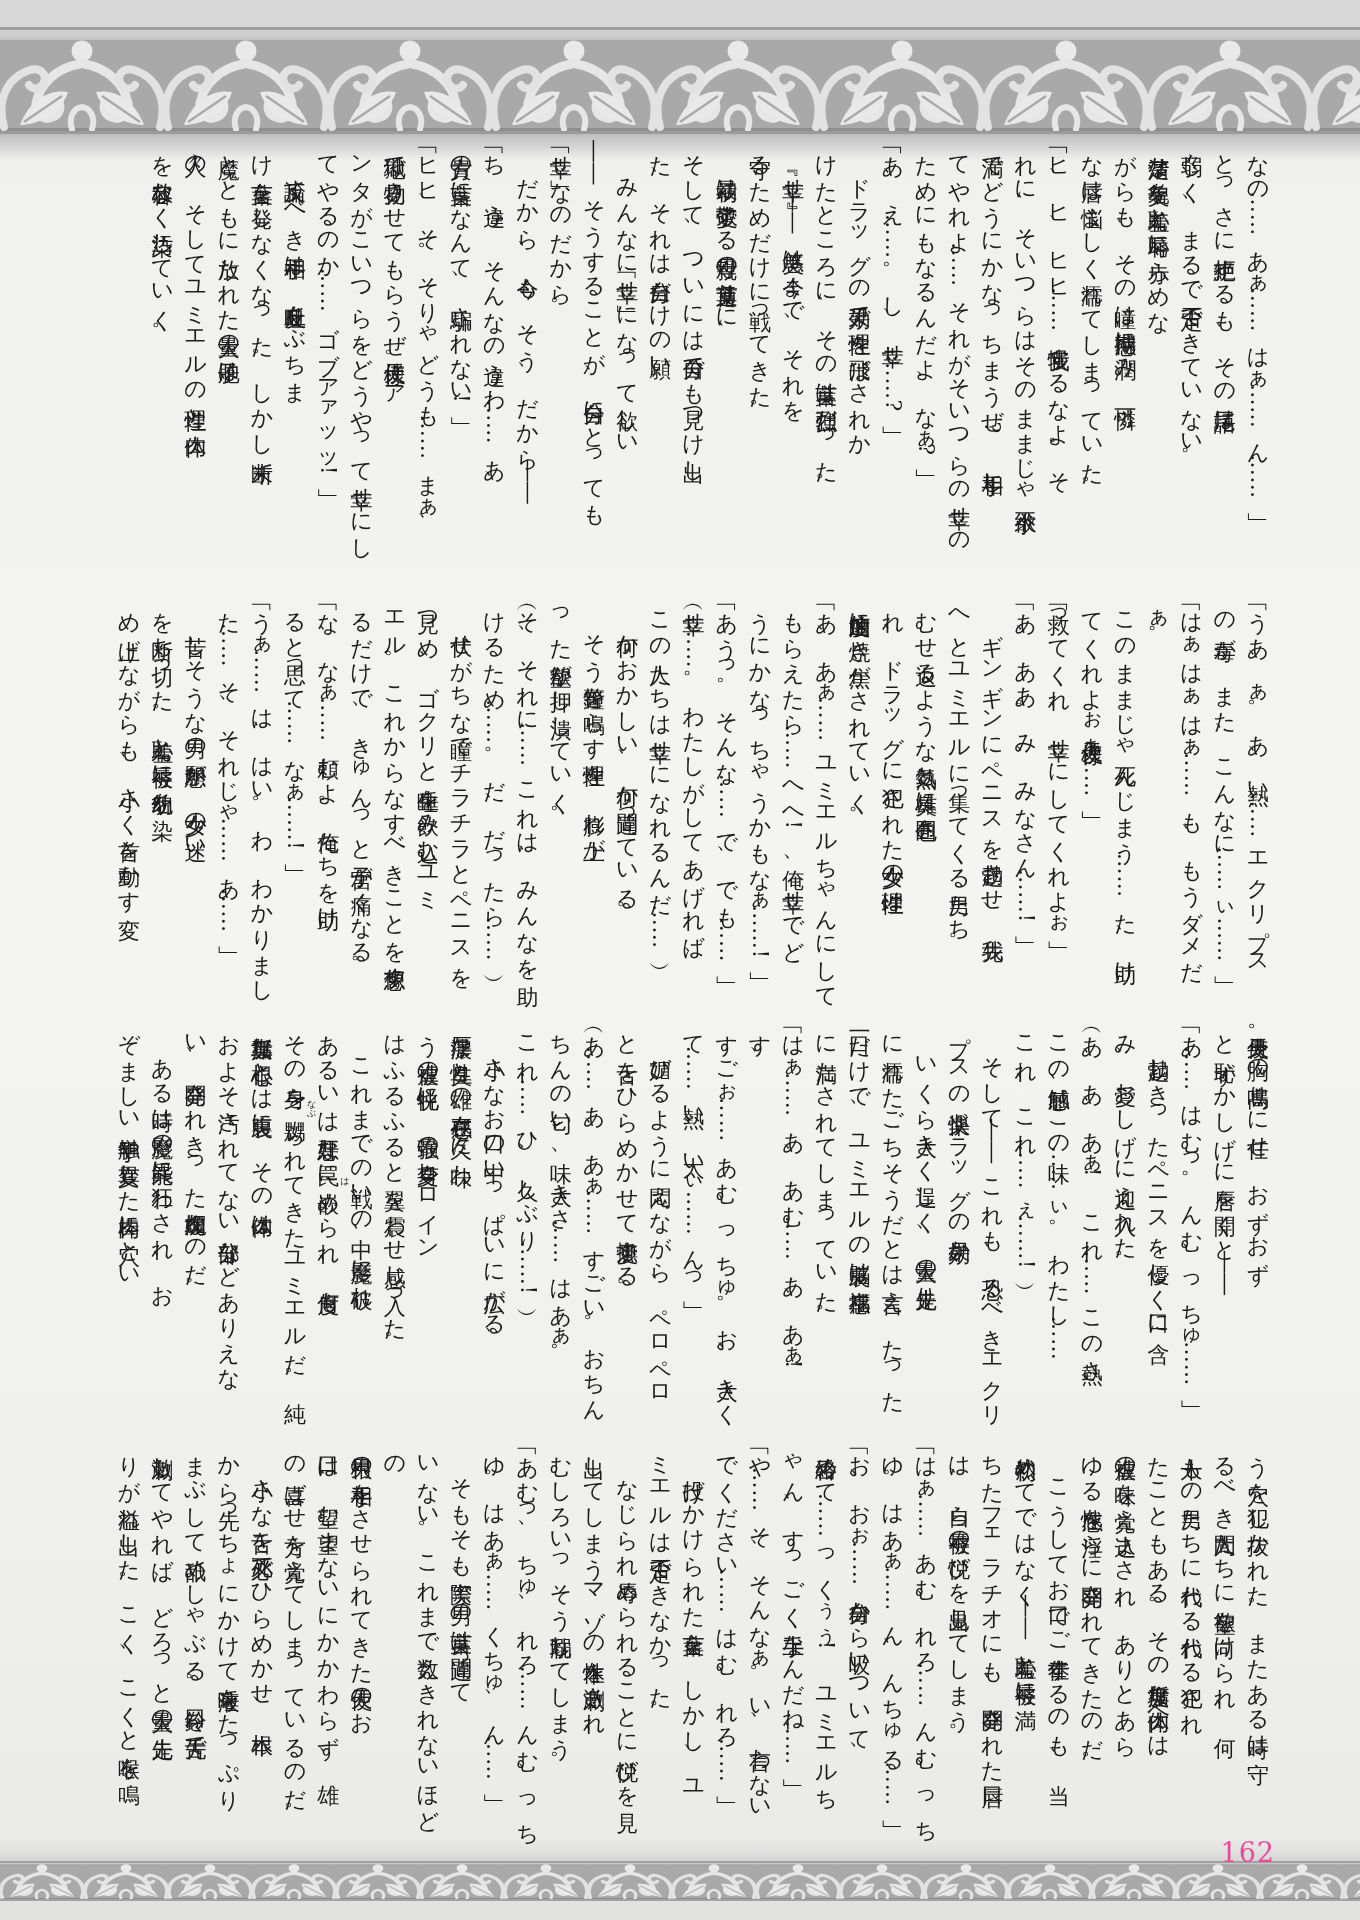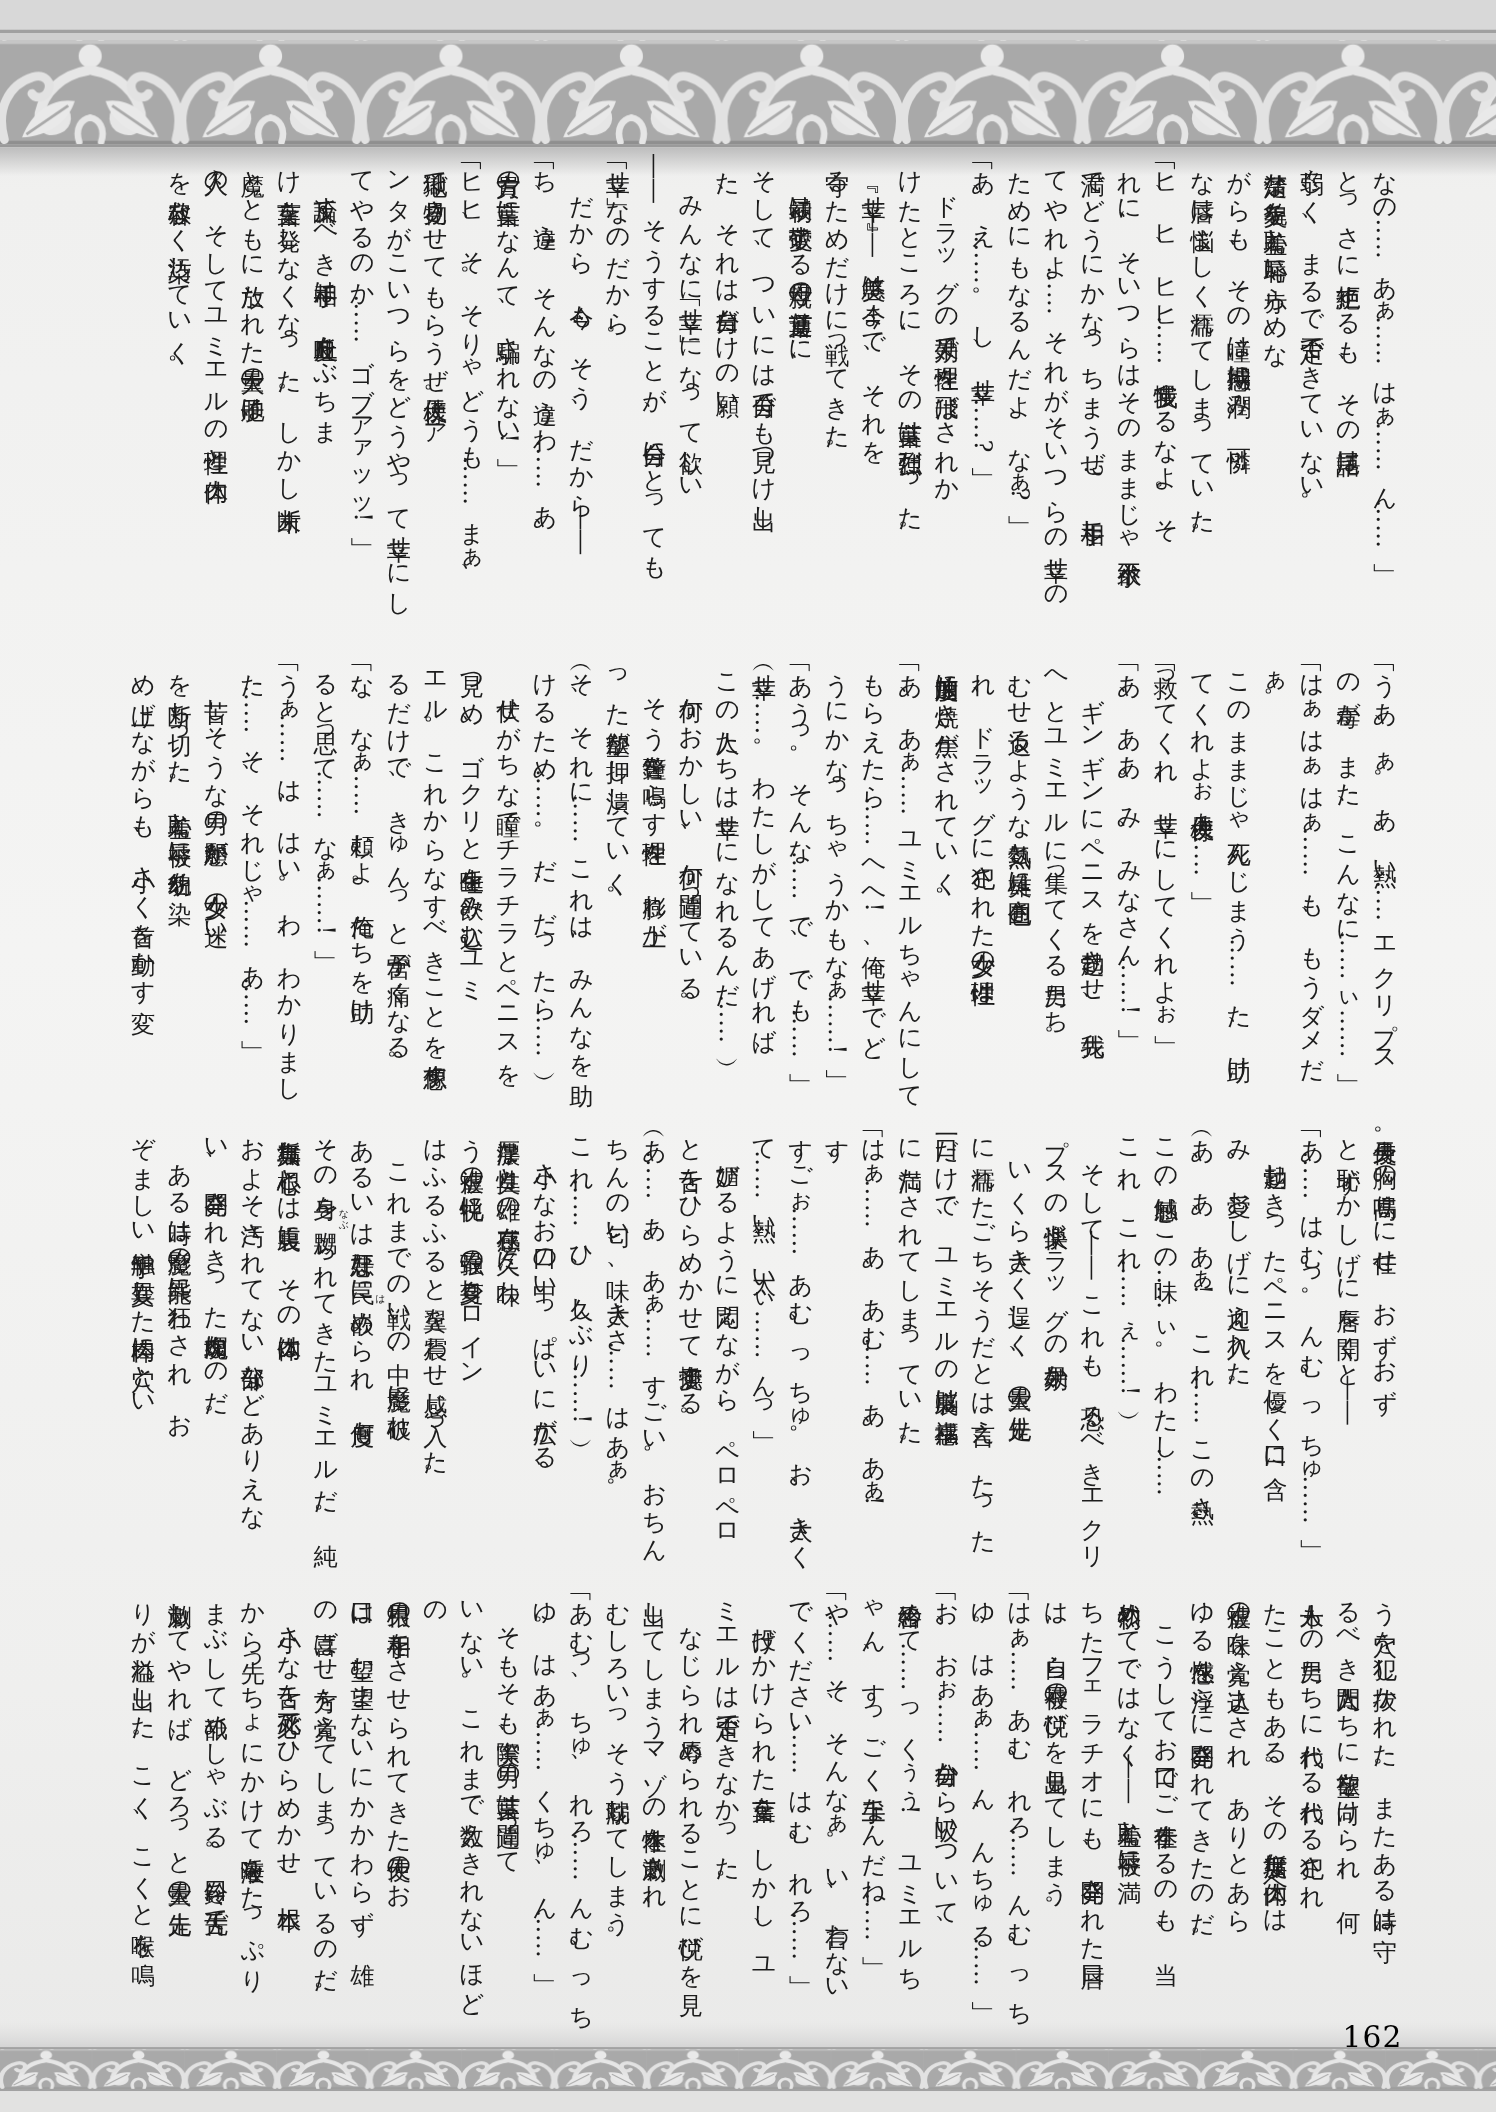--- a/index.html
+++ b/index.html
@@ -22,21 +22,21 @@
     color:#1c1c1c;
     text-align:left;
   }
   #band1{top:140px;height:426px;}
   #band2{top:597px;height:422px;}
   #band3{top:1020px;height:414px;}
   #band4{top:1441px;height:402px;}
   ruby rt{font-size:9px;color:#1c1c1c;letter-spacing:0;}
   #page-number{
     position:absolute;top:1837px;right:85px;
-    font-size:27px;color:#000000;letter-spacing:1px;
+    font-size:27px;color:#ec4899;letter-spacing:1px;
     font-family:"DejaVu Serif","Liberation Serif",serif;
   }
 </style>
 </head>
 <body>
 
 <svg id="decor" width="1360" height="1920" viewBox="0 0 1360 1920" xmlns="http://www.w3.org/2000/svg">
   <defs>
     <g id="motif">
 

